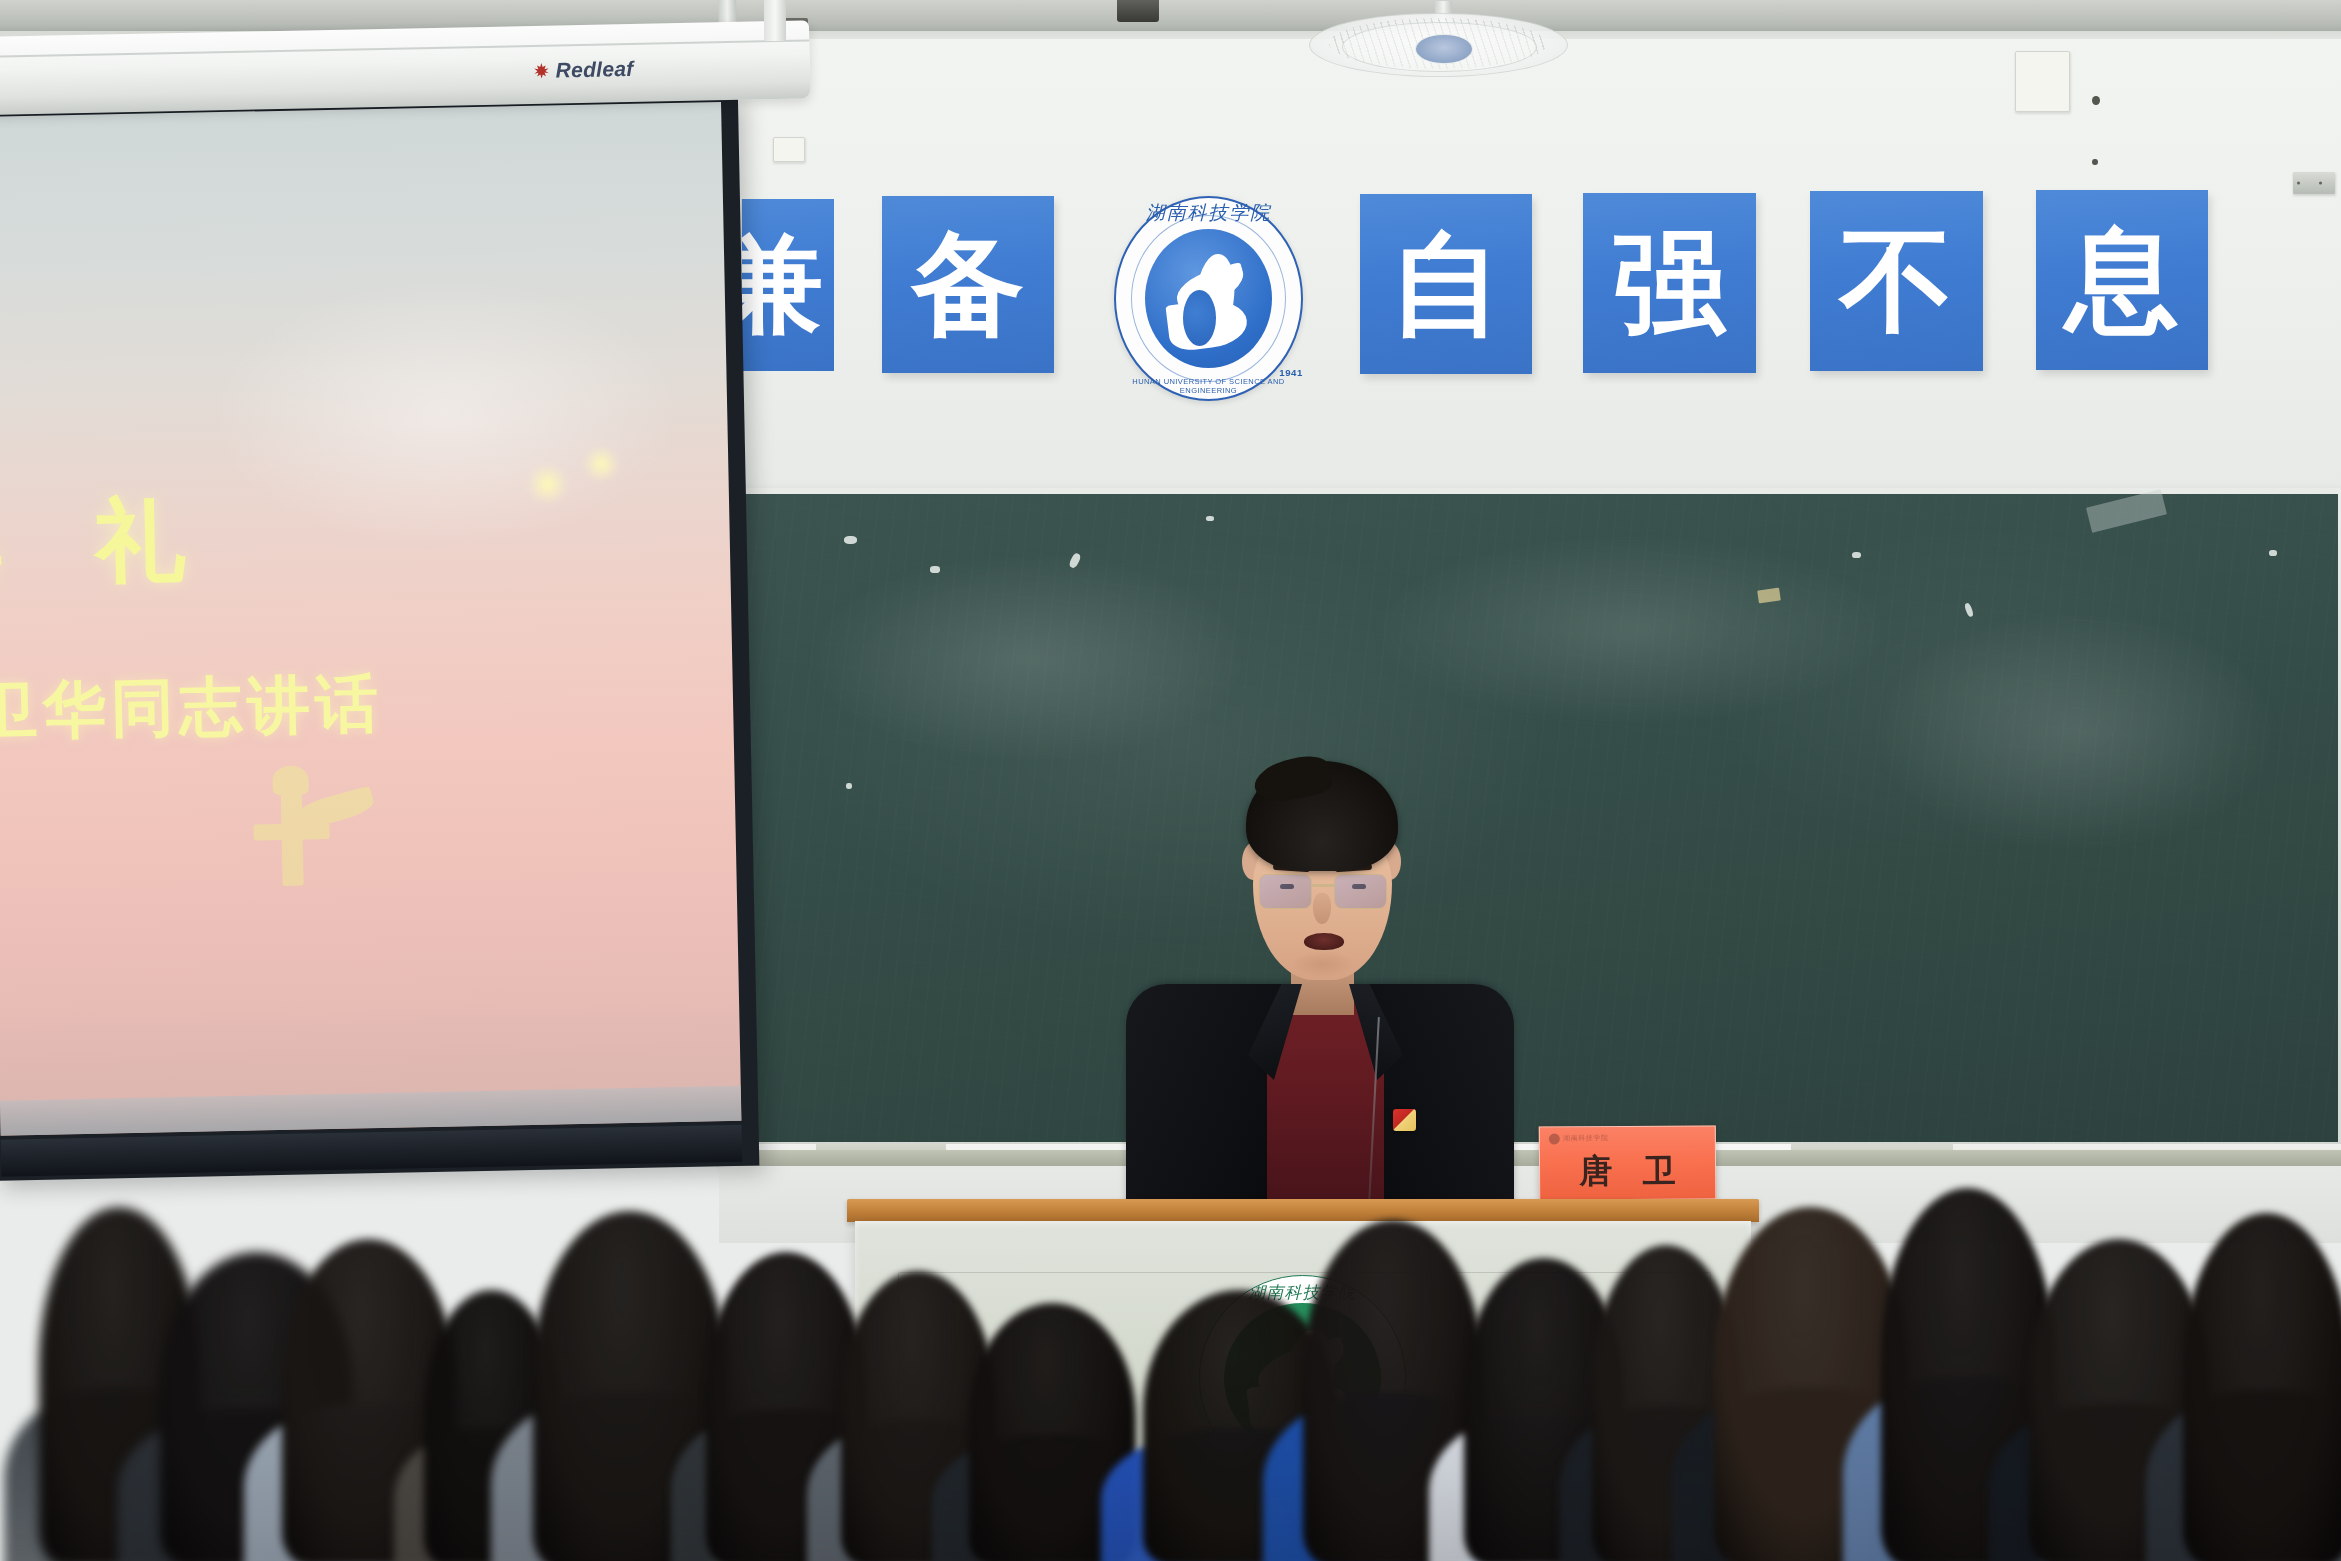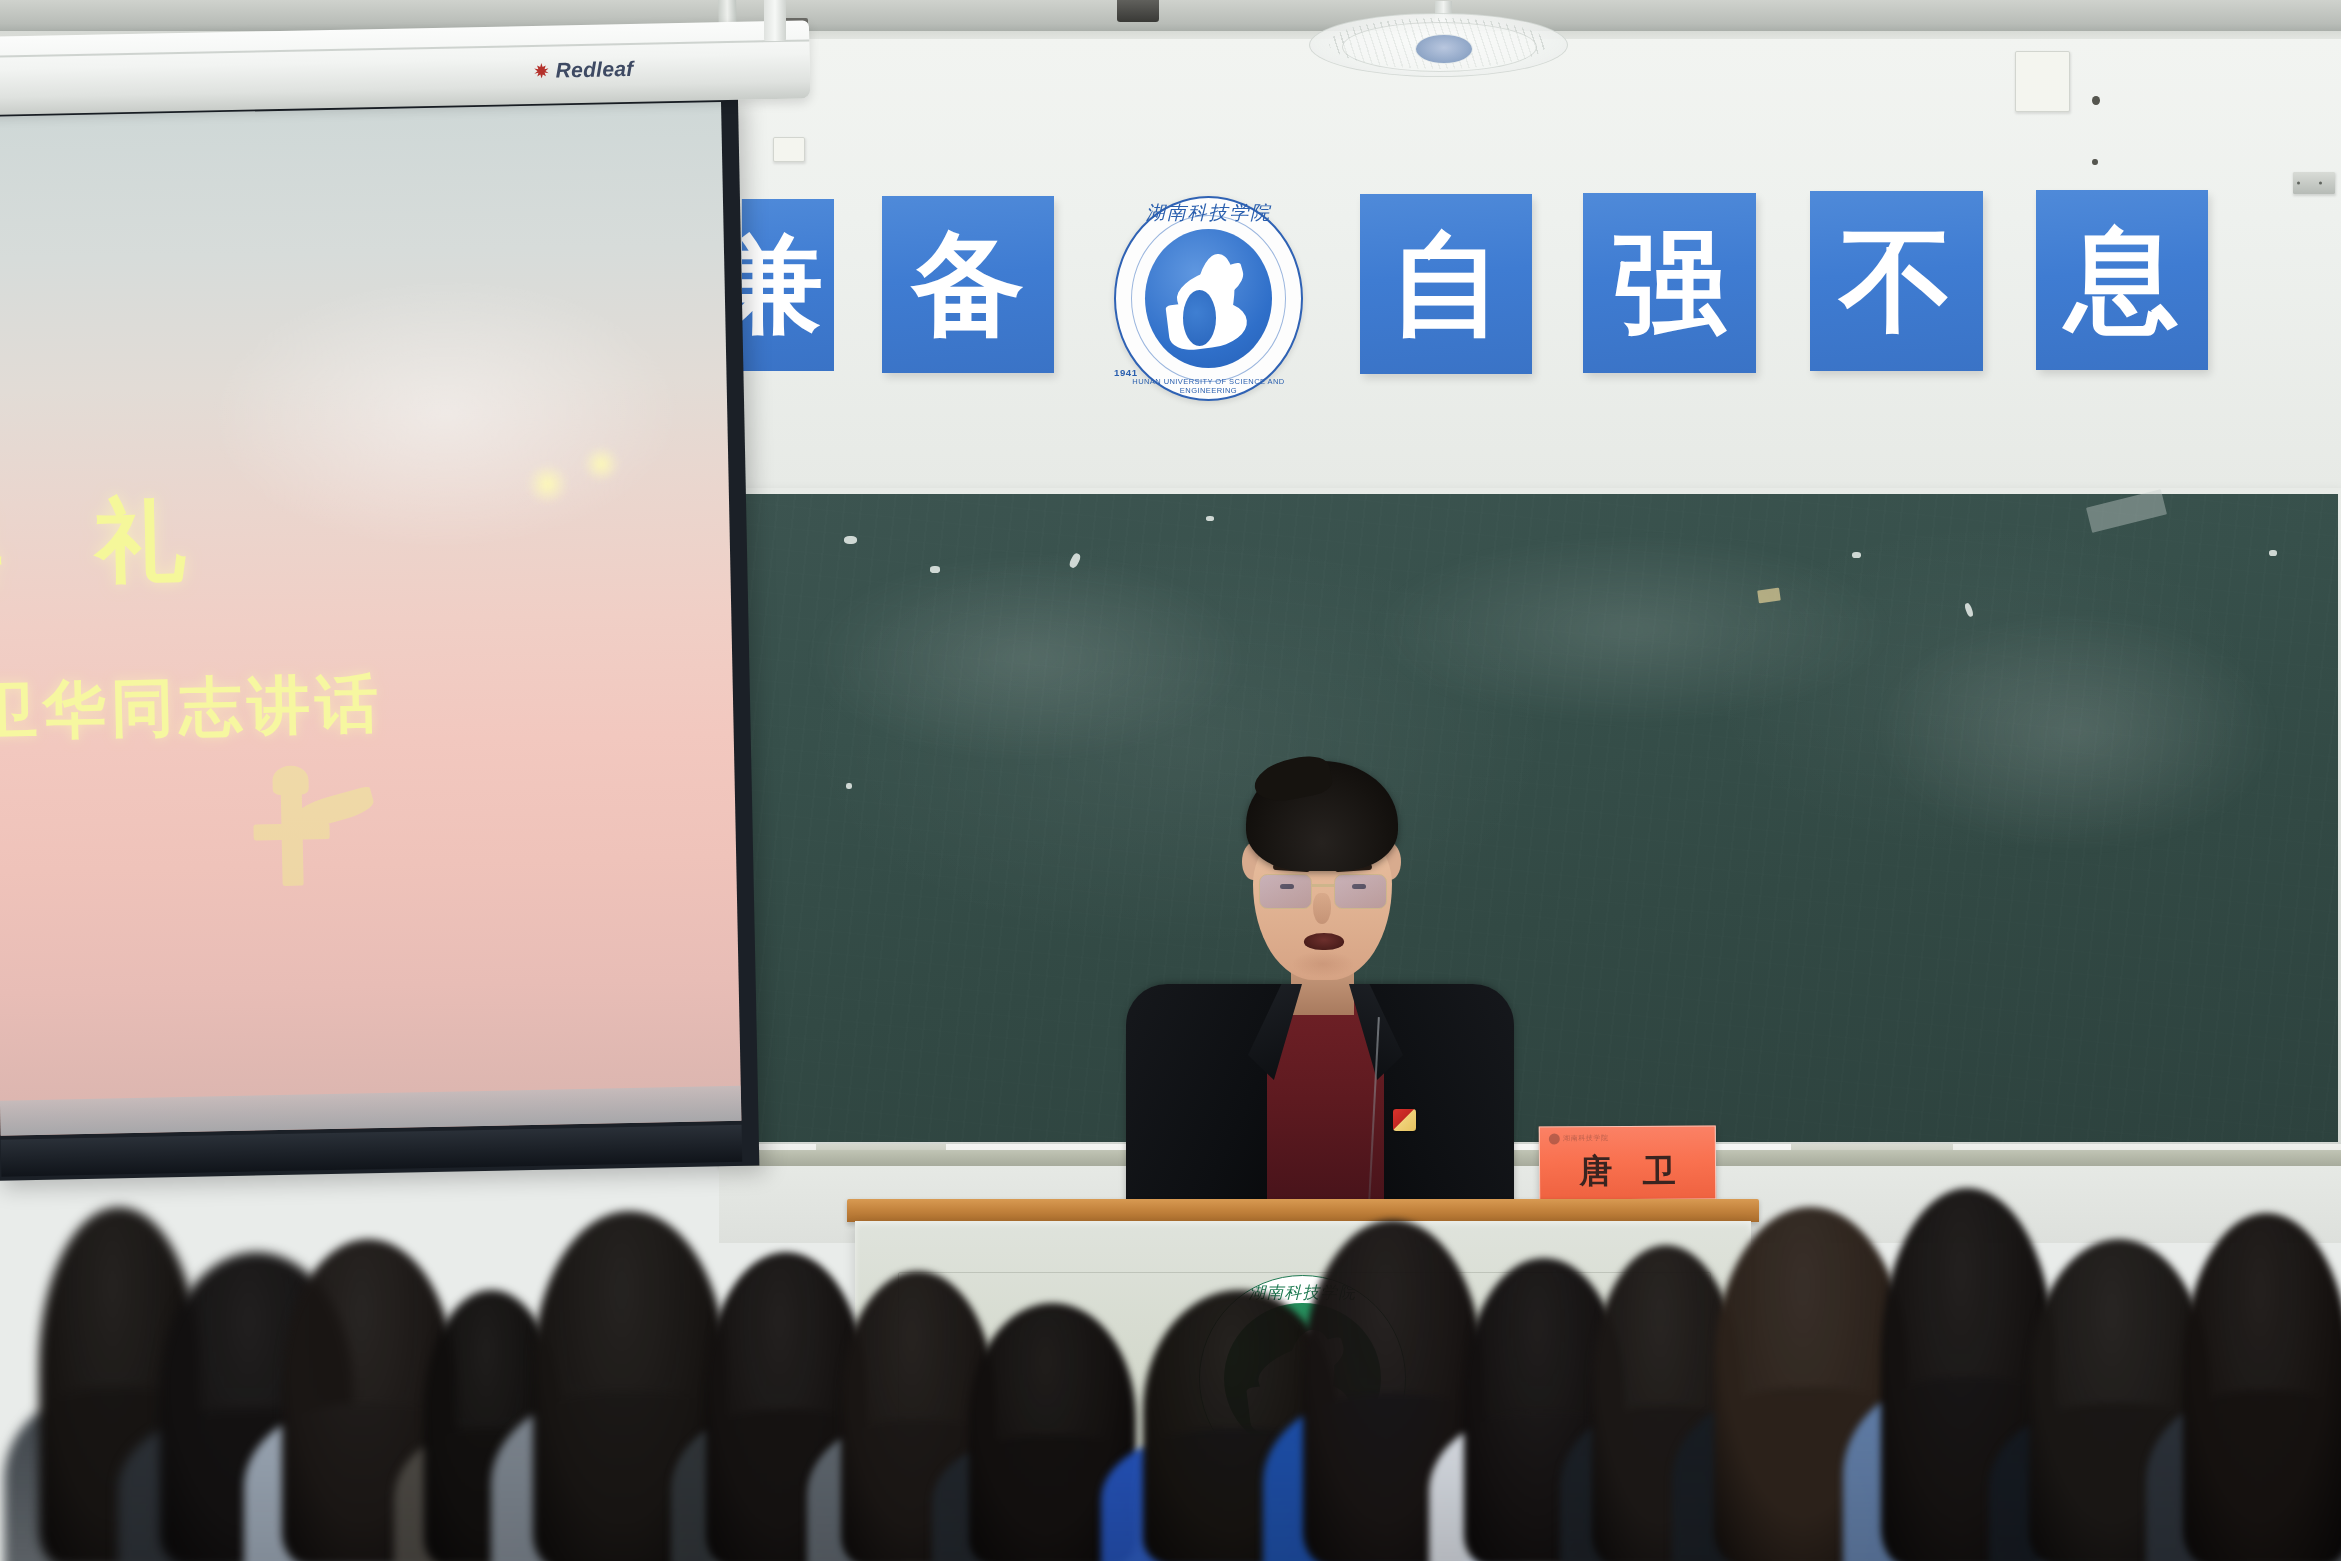--- a/index.html
+++ b/index.html
@@ -203,21 +203,21 @@
     position:absolute;left:30%;top:44%;width:26%;height:40%;
     background:radial-gradient(circle at 40% 40%,#3f7fd2,#2a66bd);
     border-radius:50%;
   }
   .emb-cn{
     position:absolute;left:0;top:3.9px;width:100%;text-align:center;
     font-family:"Liberation Serif",serif;font-size:19px;color:#2a5fae;
     letter-spacing:1.9px;font-style:italic;
   }
   .emb-year{
-    position:absolute;left:0;bottom:23px;width:100%;text-align:left;
+    position:absolute;left:0;bottom:23px;width:100%;text-align:right;
     font-size:9.6px;color:#2a5fae;font-weight:bold;letter-spacing:0.6px;
   }
   .emb-en{
     position:absolute;left:0;bottom:6.4px;width:100%;text-align:center;
     font-size:7.4px;color:#2a5fae;letter-spacing:0.4px;
     transform:scaleX(1.02);
   }
 
   
   .outlet{

